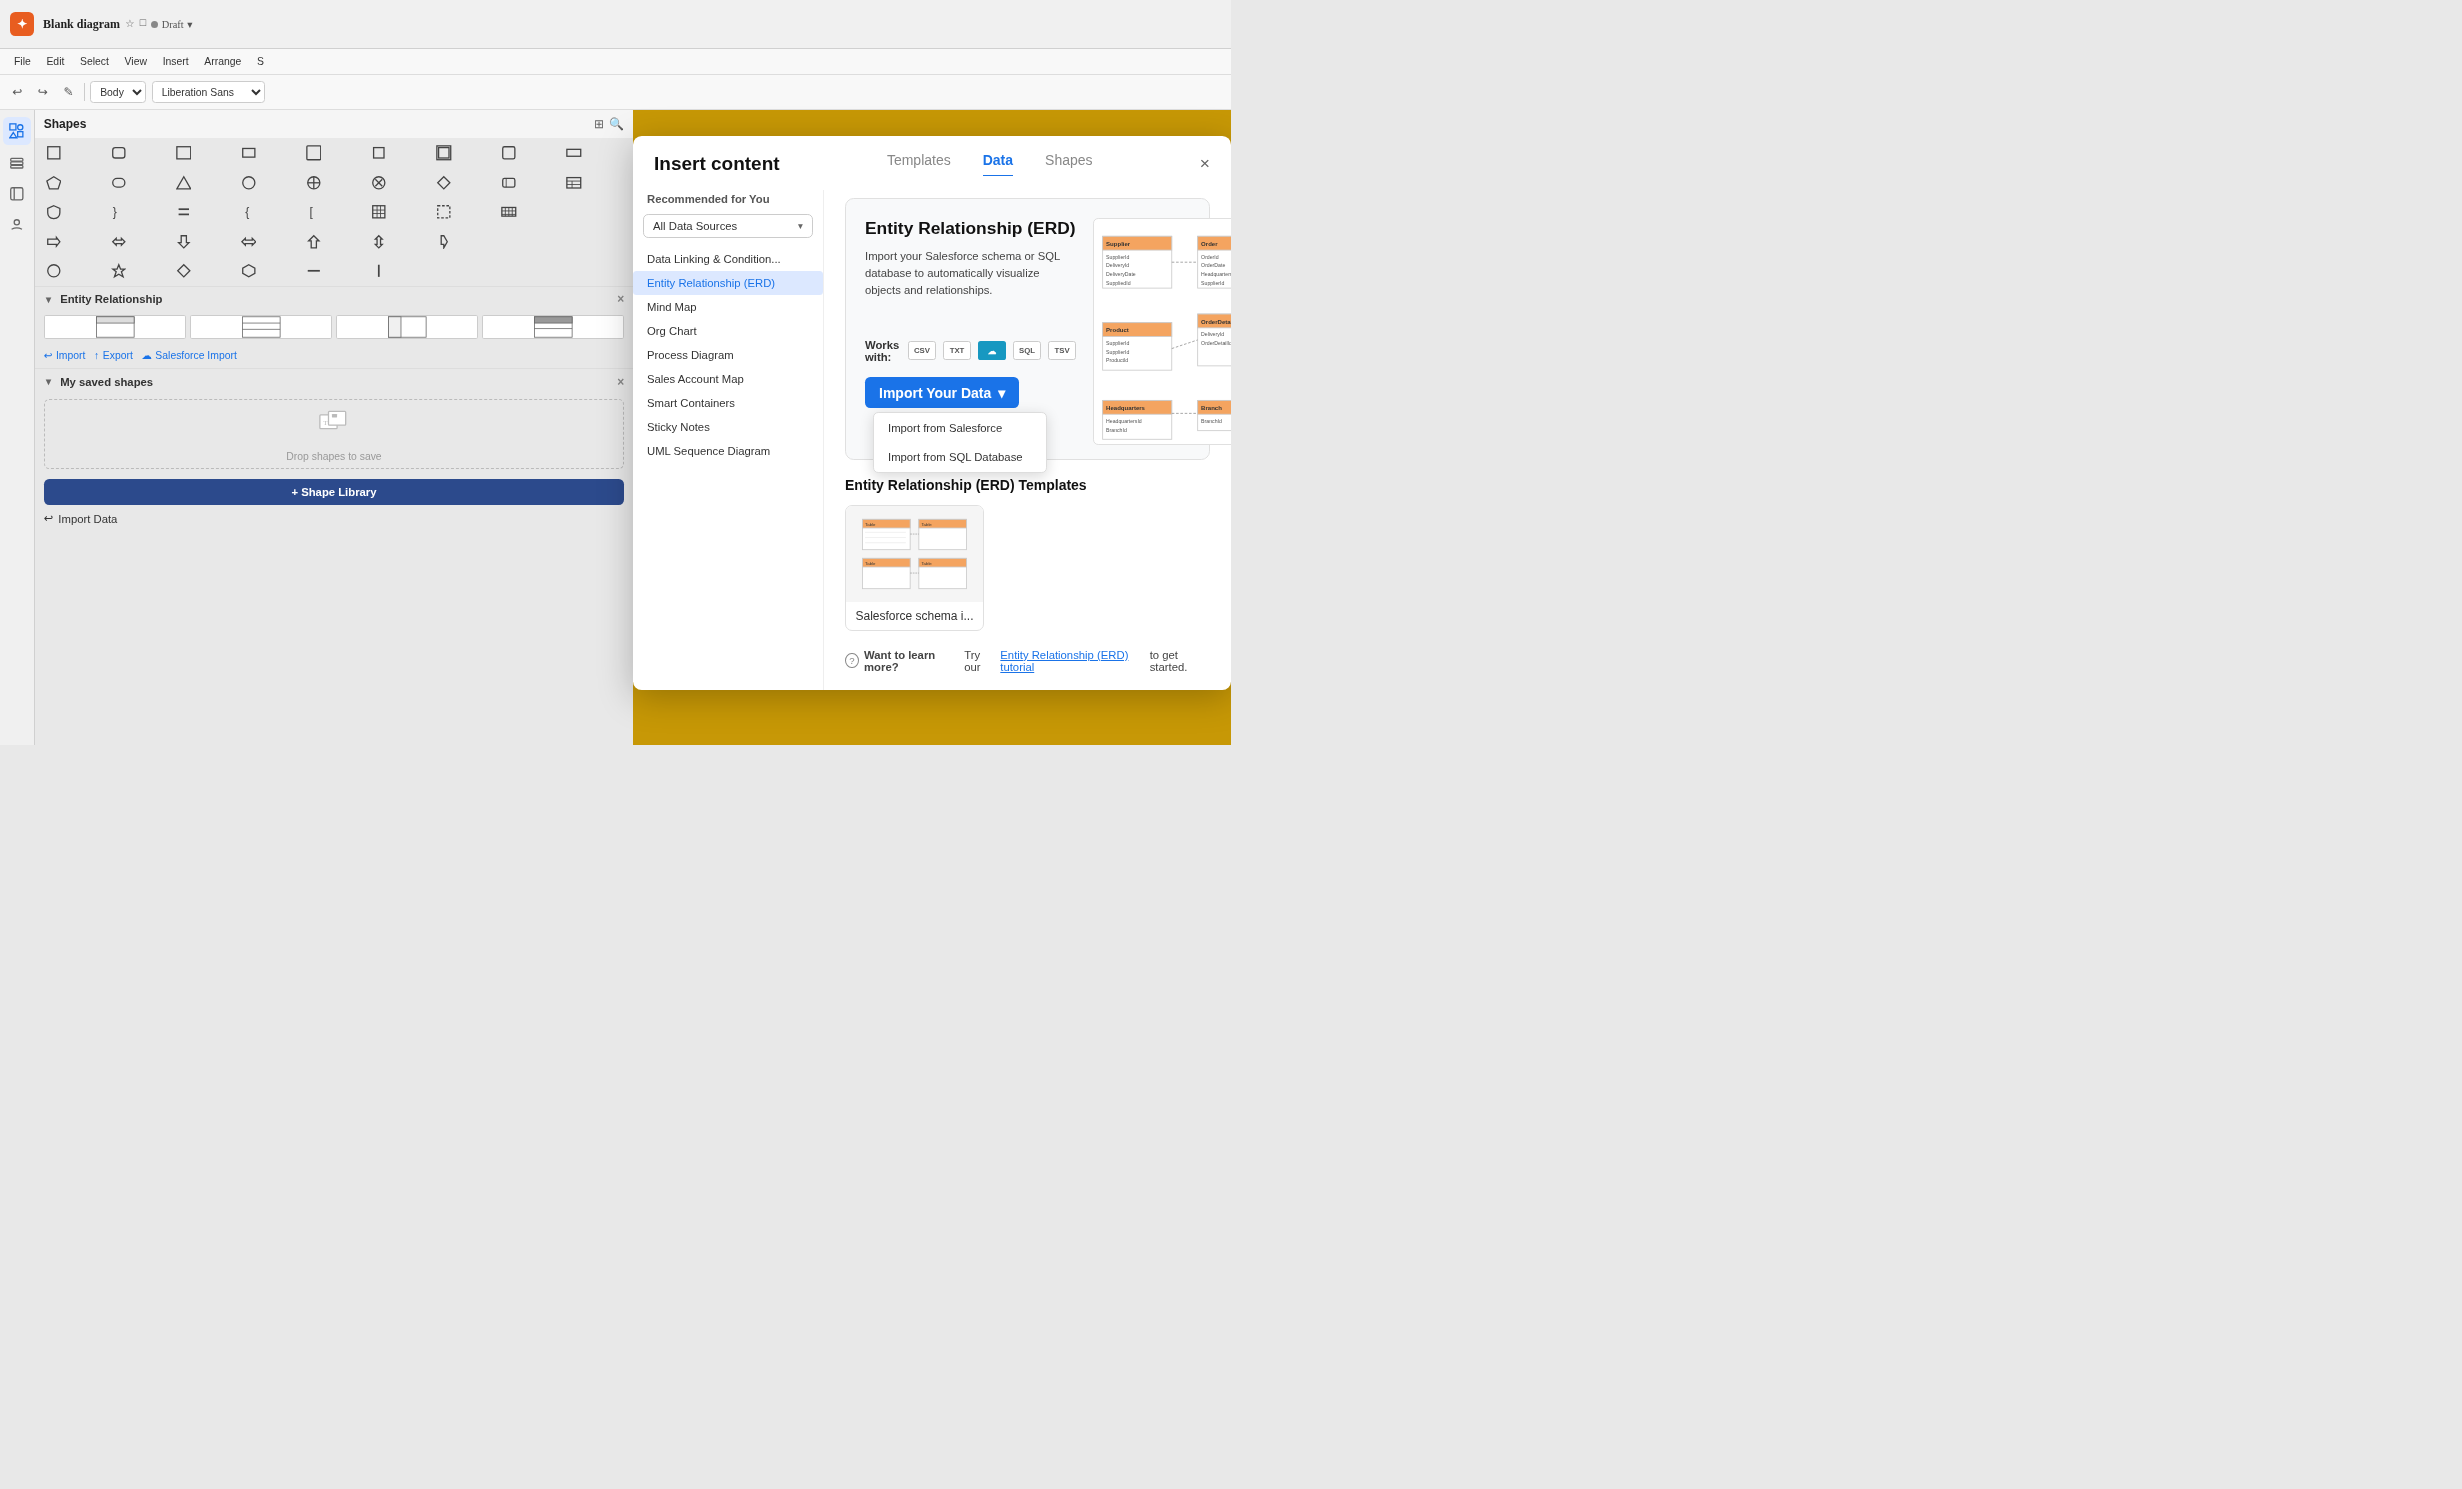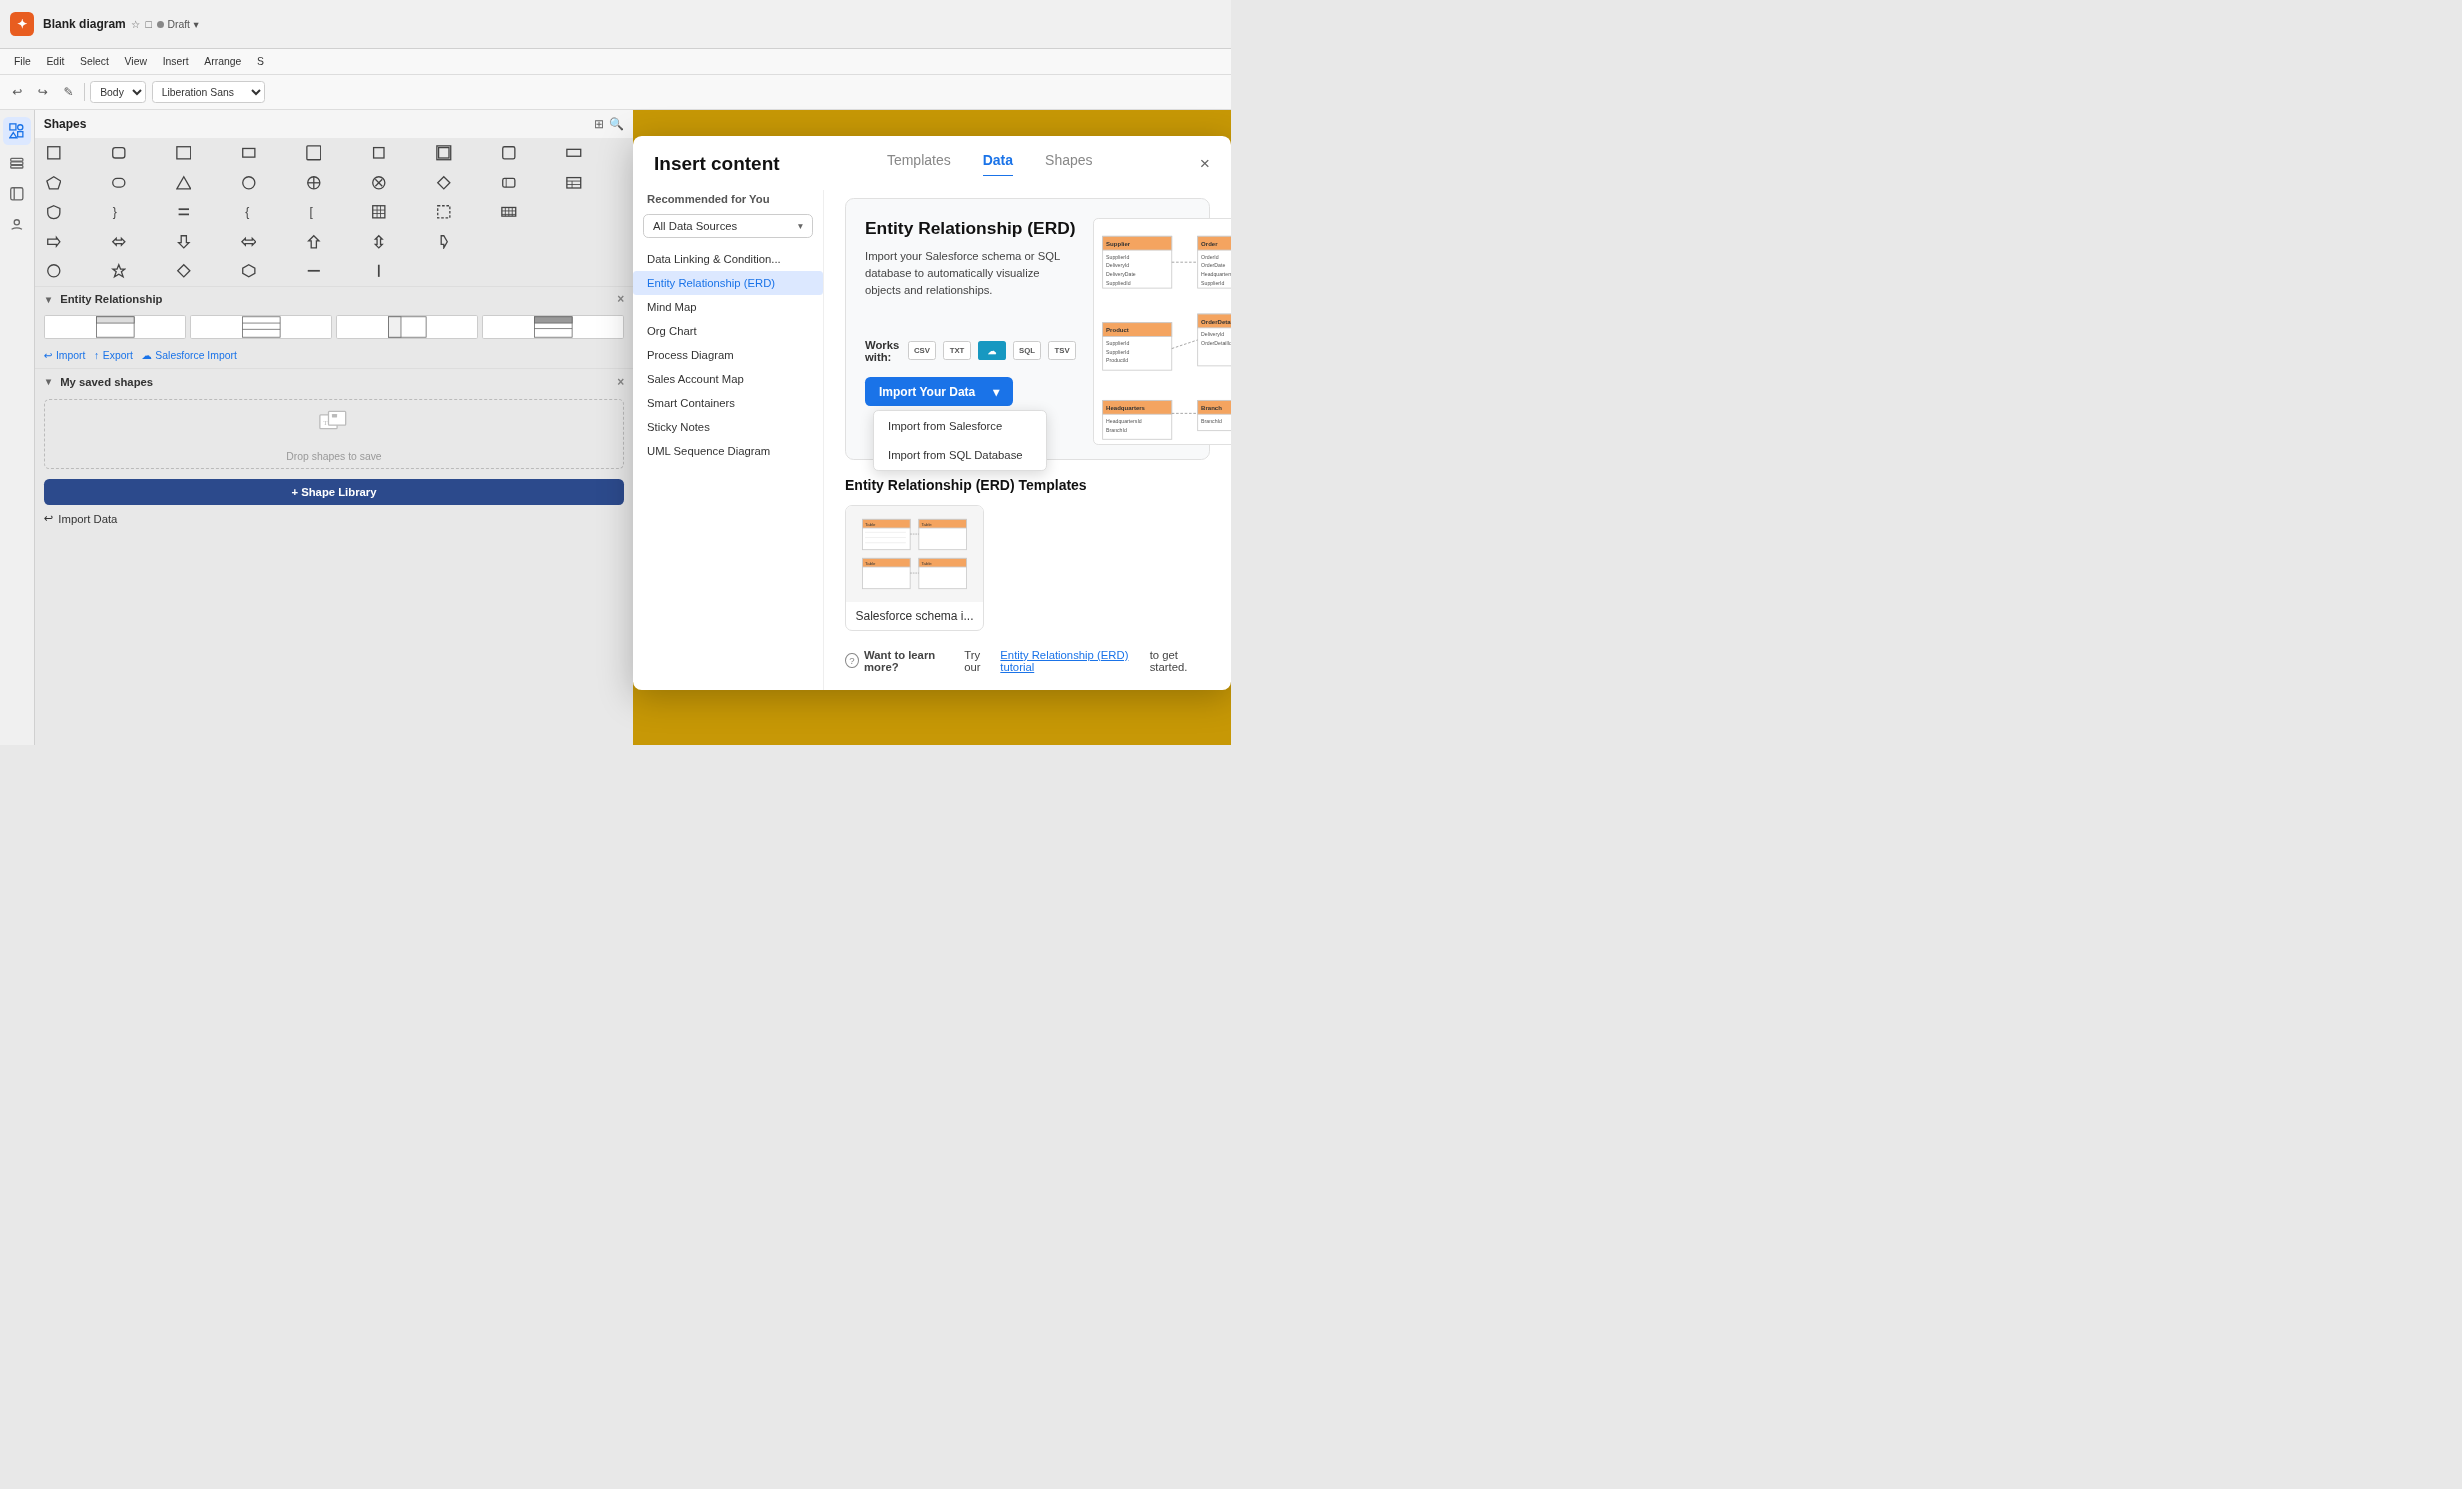--- a/index.html
+++ b/index.html
@@ -30,22 +30,22 @@
       display: flex;
       align-items: center;
       justify-content: center;
       color: white;
       font-size: 12px;
       font-weight: bold;
       flex-shrink: 0;
     }
     .title-area {
       display: flex;
-      align-items: center;
       gap: 5.2px;
+      font-family: Liberation Serif, serif;
     }
     .doc-title {
       font-size: 12px;
       font-weight: 600;
       color: #222;
     }
     .title-icon {
       font-size: 10.4px;
       color: #666;
     }
@@ -493,26 +493,26 @@
       font-size: 8.7px;
       font-weight: bold;
     }
 
     .import-btn {
       background: #1a73e8;
       color: white;
       border: none;
       border-radius: 5.2px;
       padding: 7.8px 14px;
-      font-size: 12px;
+      font-size: 14px;
       font-weight: 600;
       cursor: pointer;
       display: flex;
       align-items: flex-end;
-      gap: 18px;
+      gap: 7px;
       position: relative;
     }
     .import-dropdown {
       background: white;
       border: 0.9px solid #ddd;
       border-radius: 5.2px;
       box-shadow: 0 3.5px 14px rgba(0,0,0,0.15);
       position: absolute;
       top: calc(100% + 3.5px);
       left: 8px;

